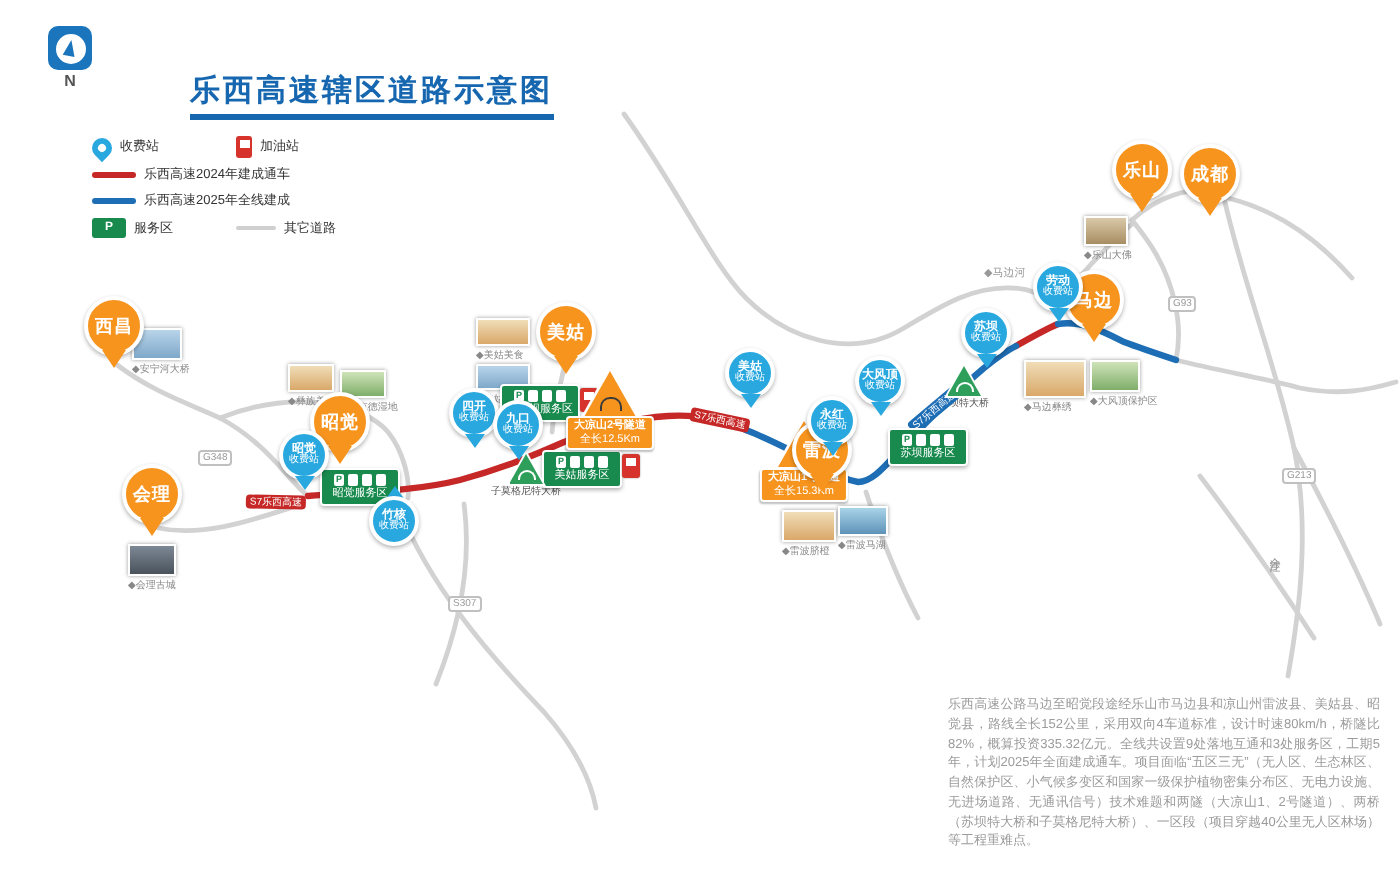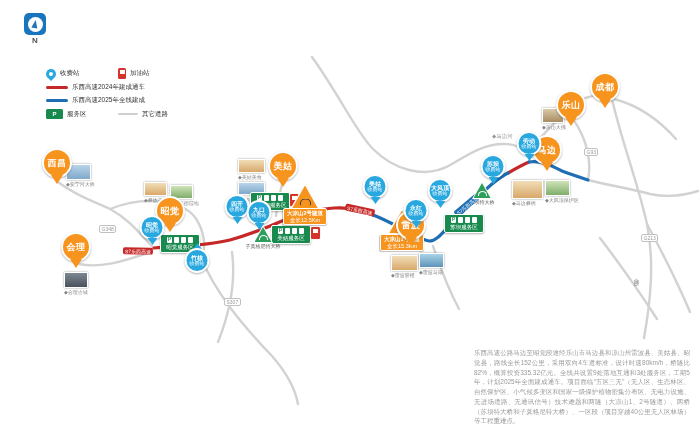--- a/index.html
+++ b/index.html
@@ -128,20 +128,21 @@
   </svg>
 
   <div class="compass">
     <div class="c-box">
       <div class="c-circ">
           <div class="c-sail"></div>
         </div>
     </div>
     <div class="c-n">N</div>
   </div>
+  <div class="title">乐西高速辖区道路示意图</div>
 
   <div class="legend">
     <div class="lg-row">
       <div class="lg-col">
           <span class="lg-ic mini-pin"></span>
         <span>收费站</span>
         </div>
       <div class="lg-col">
           <span class="lg-ic mini-pump"></span>
         <span>加油站</span>
@@ -184,21 +185,21 @@
       <div class="tail"></div>
     </div>
   <div class="pin city" style="left:411px;top:246px">
     <div class="bulb">雷波</div>
       <div class="tail"></div>
     </div>
   <div class="pin city" style="left:547px;top:171px">
     <div class="bulb">马边</div>
       <div class="tail"></div>
     </div>
-  <div class="pin city" style="left:571px;top:126px">
+  <div class="pin city" style="left:571px;top:106px">
     <div class="bulb">乐山</div>
       <div class="tail"></div>
     </div>
   <div class="pin city" style="left:605px;top:108px">
     <div class="bulb">成都</div>
       <div class="tail"></div>
     </div>
 
   <div class="pin toll" style="left:152px;top:245px">
     <div class="bulb">

